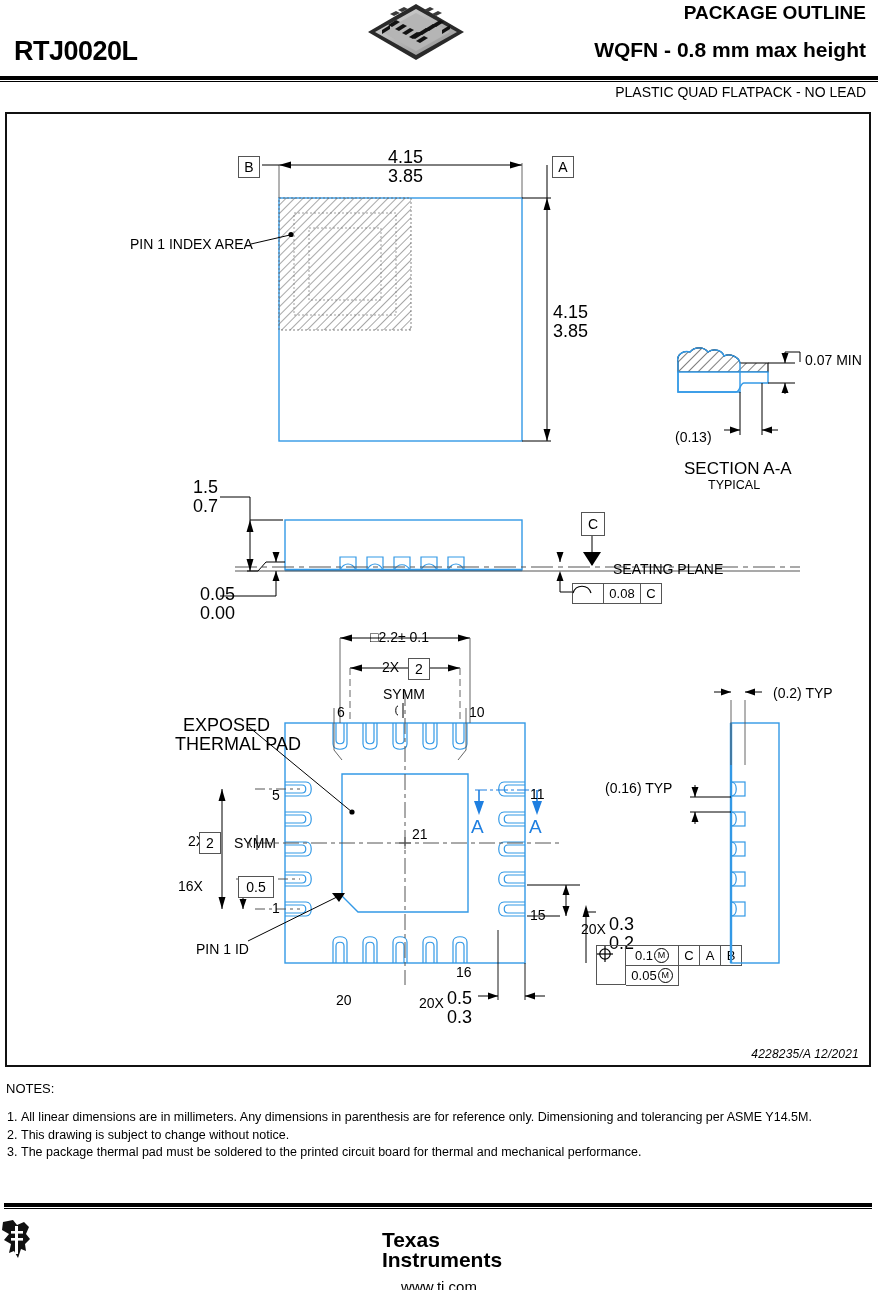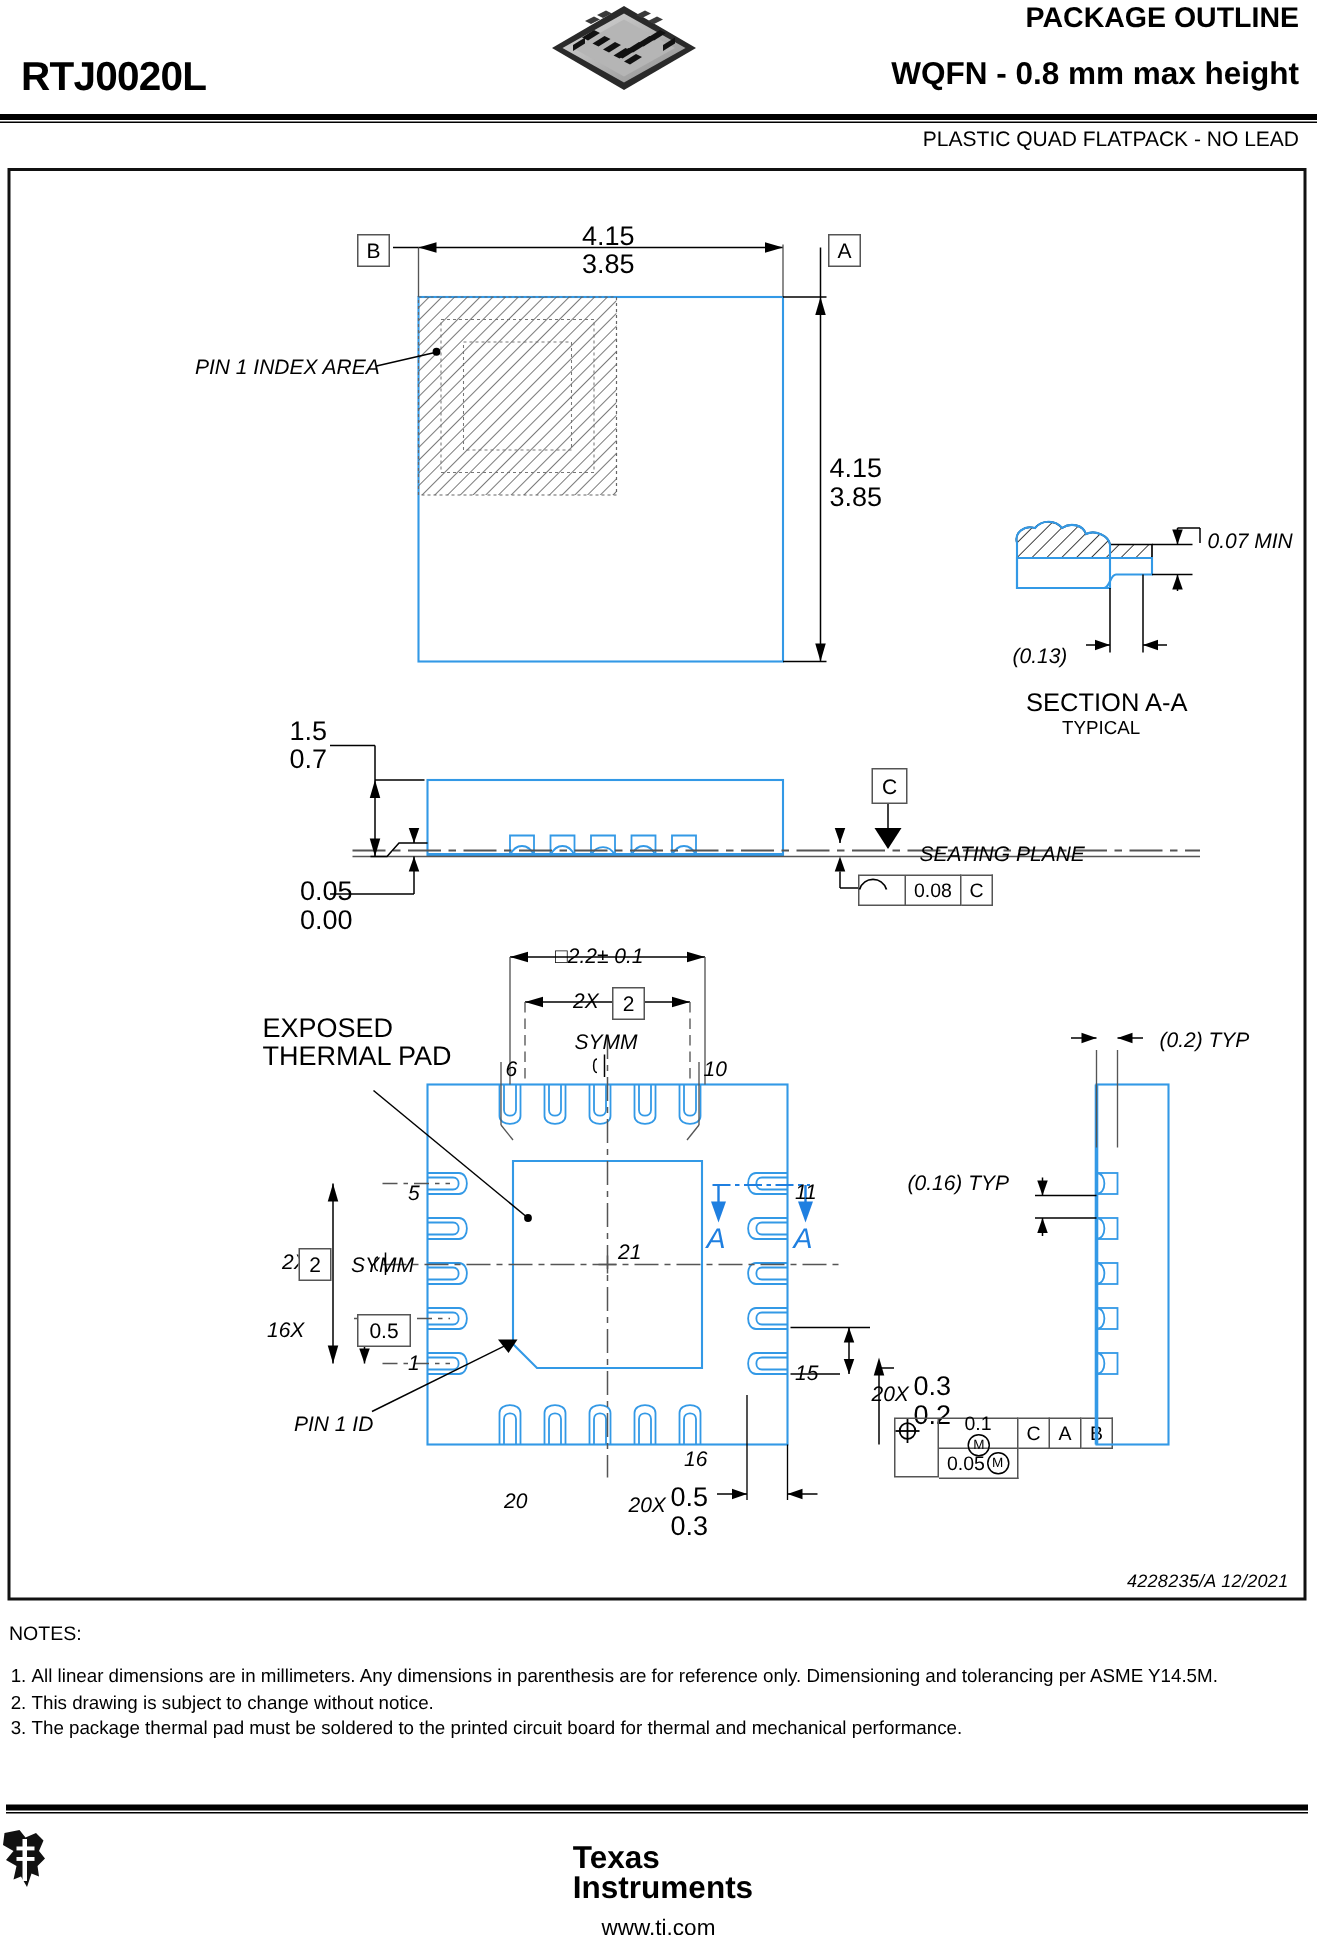--- a/index.html
+++ b/index.html
@@ -26,21 +26,21 @@
   #notes .hdr{font-size:13px;margin-bottom:12px;}
   #notes ol{margin:0;padding-left:15px;}
   #notes li{margin-bottom:1px;}
   #botrule{position:absolute;left:4px;top:1203px;width:868px;height:4px;background:#000;}
   #botrule2{position:absolute;left:4px;top:1208px;width:868px;height:1px;background:#000;}
   
   #footer{position:absolute;left:0;top:1218px;width:878px;text-align:center;}
   #ti-wordmark{font-family:Liberation Sans, sans-serif;font-weight:bold;font-size:21px;line-height:0.96;text-align:left;}
   #ti-url{font-size:15px;margin-top:8px;}
   
-  .t{position:absolute;font-size:14px;white-space:nowrap;font-style:italic;}
+  .t{position:absolute;font-size:14px;white-space:nowrap;}
   .t12{position:absolute;font-size:12.5px;white-space:nowrap;}
   .t16{position:absolute;font-size:16px;white-space:nowrap;}
   .blue{color:#1f7fe0;}
   .datum{position:absolute;border:1px solid #555;background:#fff;font-size:14px;
          display:flex;align-items:center;justify-content:center;}
   .stack{position:absolute;font-size:18px;line-height:1.08;text-align:left;white-space:nowrap;}
   svg{position:absolute;left:0;top:0;overflow:visible;}
 </style>
 </head>
 <body>
@@ -431,21 +431,21 @@
   <div class="t" style="left:530px;top:786px;">11</div>
   <div class="t" style="left:530px;top:907px;">15</div>
   <div class="t" style="left:336px;top:992px;">20</div>
   <div class="t" style="left:456px;top:964px;">16</div>
 
   <div class="t" style="left:412px;top:826px;">21</div>
 
   <div class="t blue" style="left:471px;top:816px;font-size:19px;">A</div>
   <div class="t blue" style="left:529px;top:816px;font-size:19px;">A</div>
 
-  <div class="stack" style="left:175px;top:676px;text-align:left;width:95px;">
+  <div class="stack" style="left:175px;top:716px;text-align:right;width:95px;">
     <div>EXPOSED</div>
     <div>THERMAL PAD</div>
   </div>
 
   <div class="t" style="left:196px;top:941px;">PIN 1 ID</div>
 
   <div class="t" style="left:188px;top:833px;">2X</div>
   <div class="datum" style="left:199px;top:832px;width:20px;height:20px;">2</div>
 
   <div class="t" style="left:234px;top:835px;">SYMM</div>
@@ -469,21 +469,21 @@
     <div style="display:flex;">
       <div style="width:28px;height:38px;border:1px solid #555;display:flex;align-items:center;justify-content:center;">
         <svg width="18" height="18" viewBox="0 0 18 18">
           <circle cx="9" cy="9" r="5.2" fill="none" stroke="#000" stroke-width="1.2"></circle>
           <line x1="9" y1="1" x2="9" y2="17" stroke="#000" stroke-width="1.2"></line>
           <line x1="1" y1="9" x2="17" y2="9" stroke="#000" stroke-width="1.2"></line>
         </svg>
       </div>
       <div>
         <div style="display:flex;">
-          <div style="width:52px;height:19px;border:1px solid #555;border-left:0;display:flex;align-items:center;justify-content:center;font-size:13px;flex-direction:column;">
+          <div style="width:52px;height:19px;border:1px solid #555;border-left:0;display:flex;align-items:center;justify-content:center;font-size:13px;">
             <span>0.1</span>
               <span class="mod-circle" style="display:inline-block;width:13px;height:13px;border:1px solid #000;border-radius:50%;font-size:9px;line-height:13px;text-align:center;margin-left:1px;">M</span>
           </div>
           <div style="width:20px;height:19px;border:1px solid #555;border-left:0;display:flex;align-items:center;justify-content:center;font-size:13px;">C</div>
           <div style="width:20px;height:19px;border:1px solid #555;border-left:0;display:flex;align-items:center;justify-content:center;font-size:13px;">A</div>
           <div style="width:20px;height:19px;border:1px solid #555;border-left:0;display:flex;align-items:center;justify-content:center;font-size:13px;">B</div>
         </div>
         <div style="display:flex;">
           <div style="width:52px;height:19px;border:1px solid #555;border-left:0;border-top:0;display:flex;align-items:center;justify-content:center;font-size:13px;">
             <span>0.05</span>

